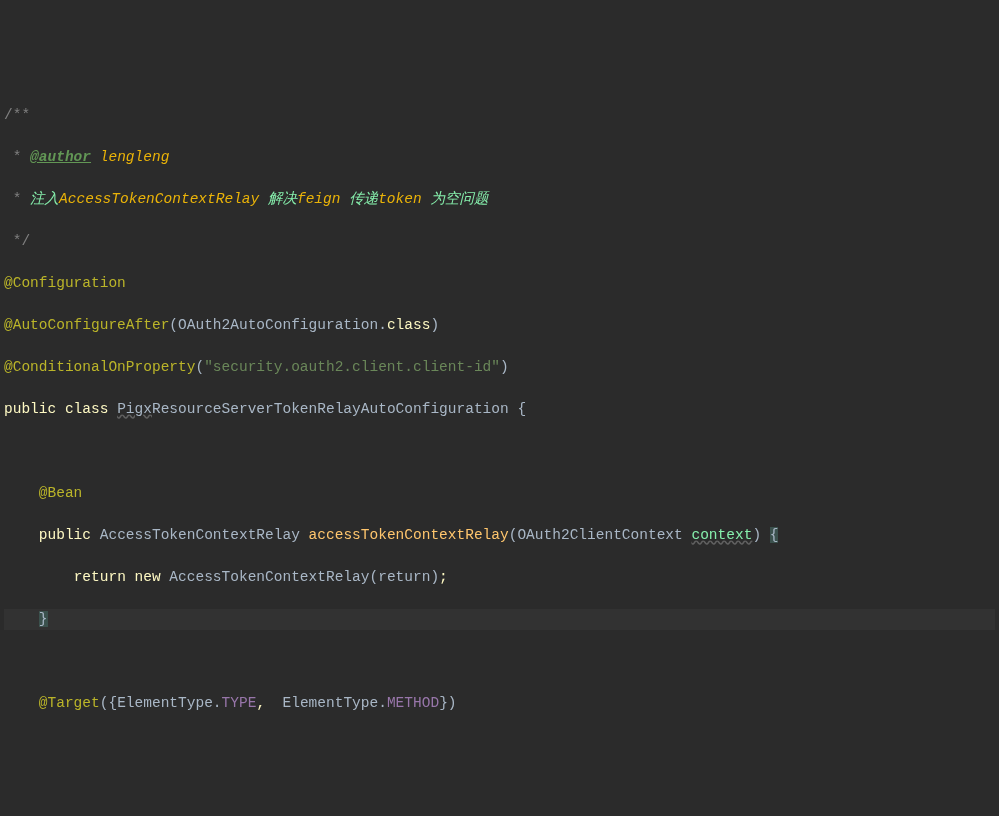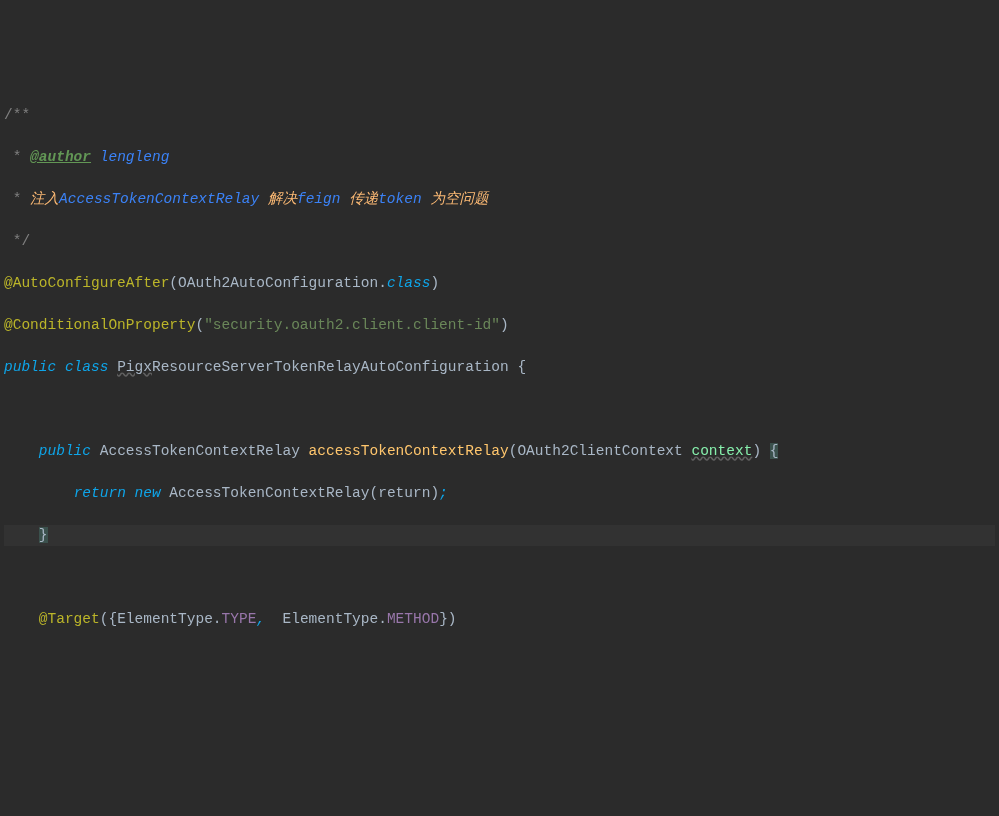--- a/index.html
+++ b/index.html
@@ -14,47 +14,49 @@
     overflow: hidden;
     white-space: pre;
   }
   .code-area {
     padding: 0 4px;
   }
   .line { display: block; height: 21px; }
   .line.highlight { background: #323232; }
   .c-comment { color: #808080; }
   .c-doctag { color: #629755; font-style: italic; text-decoration: underline; font-weight: bold; }
-  .c-italic { color: #3b82f6; font-style: italic; }
-  .c-italic-green { color: #fdba74; font-style: italic; }
+  .c-italic { color: #eab308; font-style: italic; }
+  .c-italic-green { color: #86efac; font-style: italic; }
   .c-anno { color: #bbb529; }
-  .c-keyword { color: #0ea5e9; font-style: italic; }
+  .c-keyword { color: #fef9c3; }
   .c-string { color: #6a8759; }
   .c-method { color: #ffc66d; }
   .c-param { color: #86efac; text-decoration: underline wavy #606060; }
   .c-punc { color: #a9b7c6; }
   .c-type { color: #a9b7c6; }
   .c-class-decl { color: #a9b7c6; text-decoration: underline wavy #606060; }
   .c-const { color: #9876aa; }
   .c-brace-match { background: #3b514d; }
 </style>
 </head>
 <body>
 
 
 
 <div class="code-area">
 <span class="line"><span class="c-comment">/**</span></span>
 <span class="line"><span class="c-comment"> * </span><span class="c-doctag">@author</span><span class="c-italic"> lengleng</span></span>
 <span class="line"><span class="c-comment"> * </span><span class="c-italic-green">注入</span><span class="c-italic">AccessTokenContextRelay </span><span class="c-italic-green">解决</span><span class="c-italic">feign </span><span class="c-italic-green">传递</span><span class="c-italic">token </span><span class="c-italic-green">为空问题</span></span>
 <span class="line"><span class="c-comment"> */</span></span>
+<span class="line"><span class="c-anno">@Configuration</span></span>
 <span class="line"><span class="c-anno">@AutoConfigureAfter</span><span class="c-punc">(OAuth2AutoConfiguration.</span><span class="c-keyword">class</span><span class="c-punc">)</span></span>
 <span class="line"><span class="c-anno">@ConditionalOnProperty</span><span class="c-punc">(</span><span class="c-string">"security.oauth2.client.client-id"</span><span class="c-punc">)</span></span>
 <span class="line"><span class="c-keyword">public class </span><span class="c-class-decl">Pigx</span><span class="c-type">ResourceServerTokenRelayAutoConfiguration {</span></span>
 <span class="line"></span>
+<span class="line">    <span class="c-anno">@Bean</span></span>
 <span class="line">    <span class="c-keyword">public </span><span class="c-type">AccessTokenContextRelay </span><span class="c-method">accessTokenContextRelay</span><span class="c-punc">(OAuth2ClientContext </span><span class="c-param">context</span><span class="c-punc">) </span><span class="c-brace-match">{</span></span>
 <span class="line">        <span class="c-keyword">return new </span><span class="c-type">AccessTokenContextRelay(return)</span><span class="c-keyword">;</span></span>
 <span class="line highlight">    <span class="c-brace-match">}</span></span>
 <span class="line"></span>
 <span class="line">    <span class="c-anno">@Target</span><span class="c-punc">({ElementType.</span><span class="c-const">TYPE</span><span class="c-keyword">,</span><span class="c-punc">  ElementType.</span><span class="c-const">METHOD</span><span class="c-punc">})</span></span>
 
 
 
 
 

